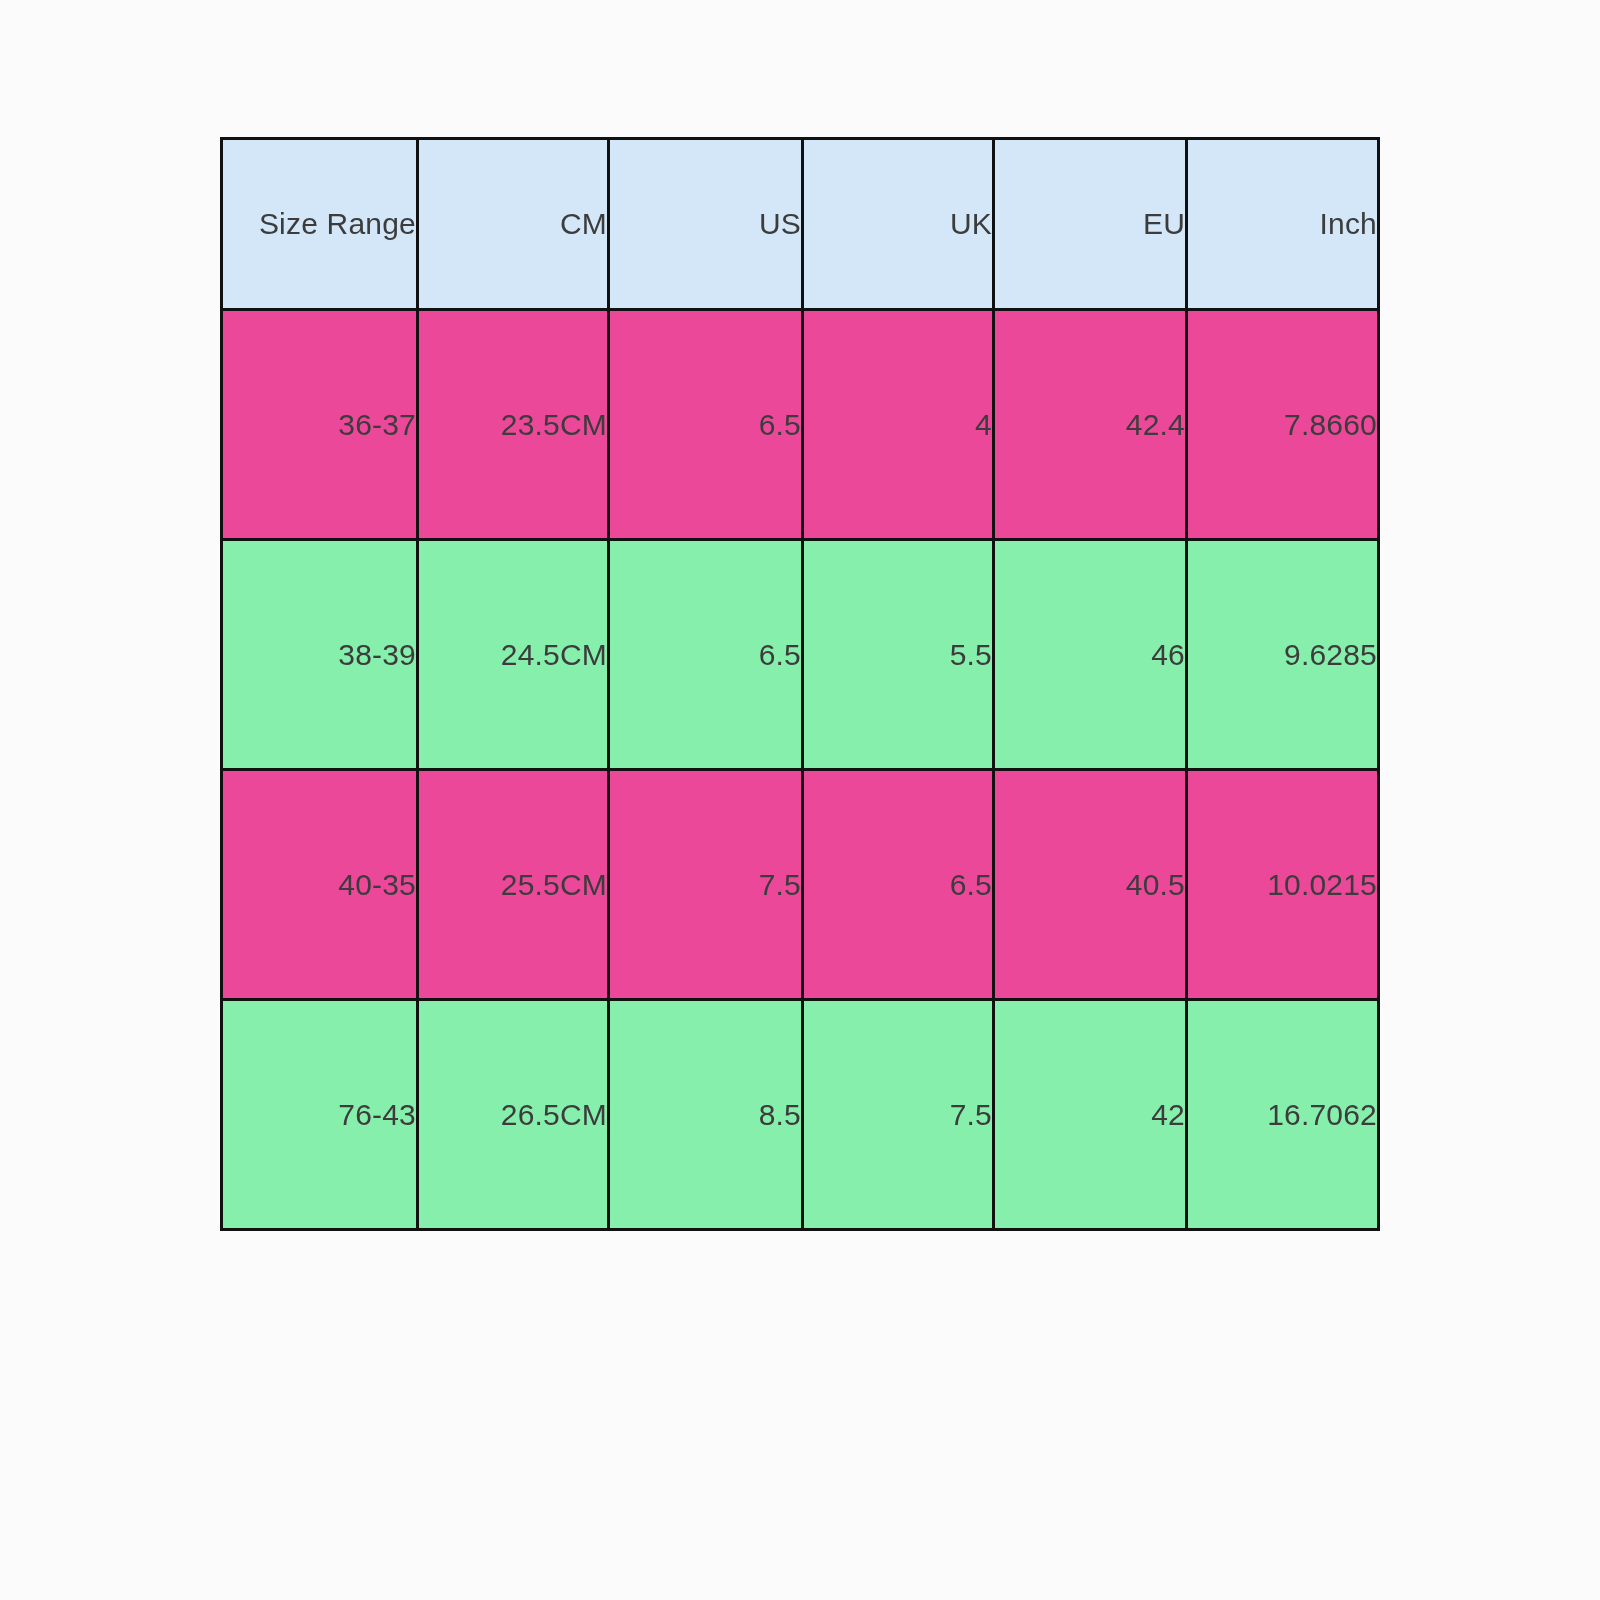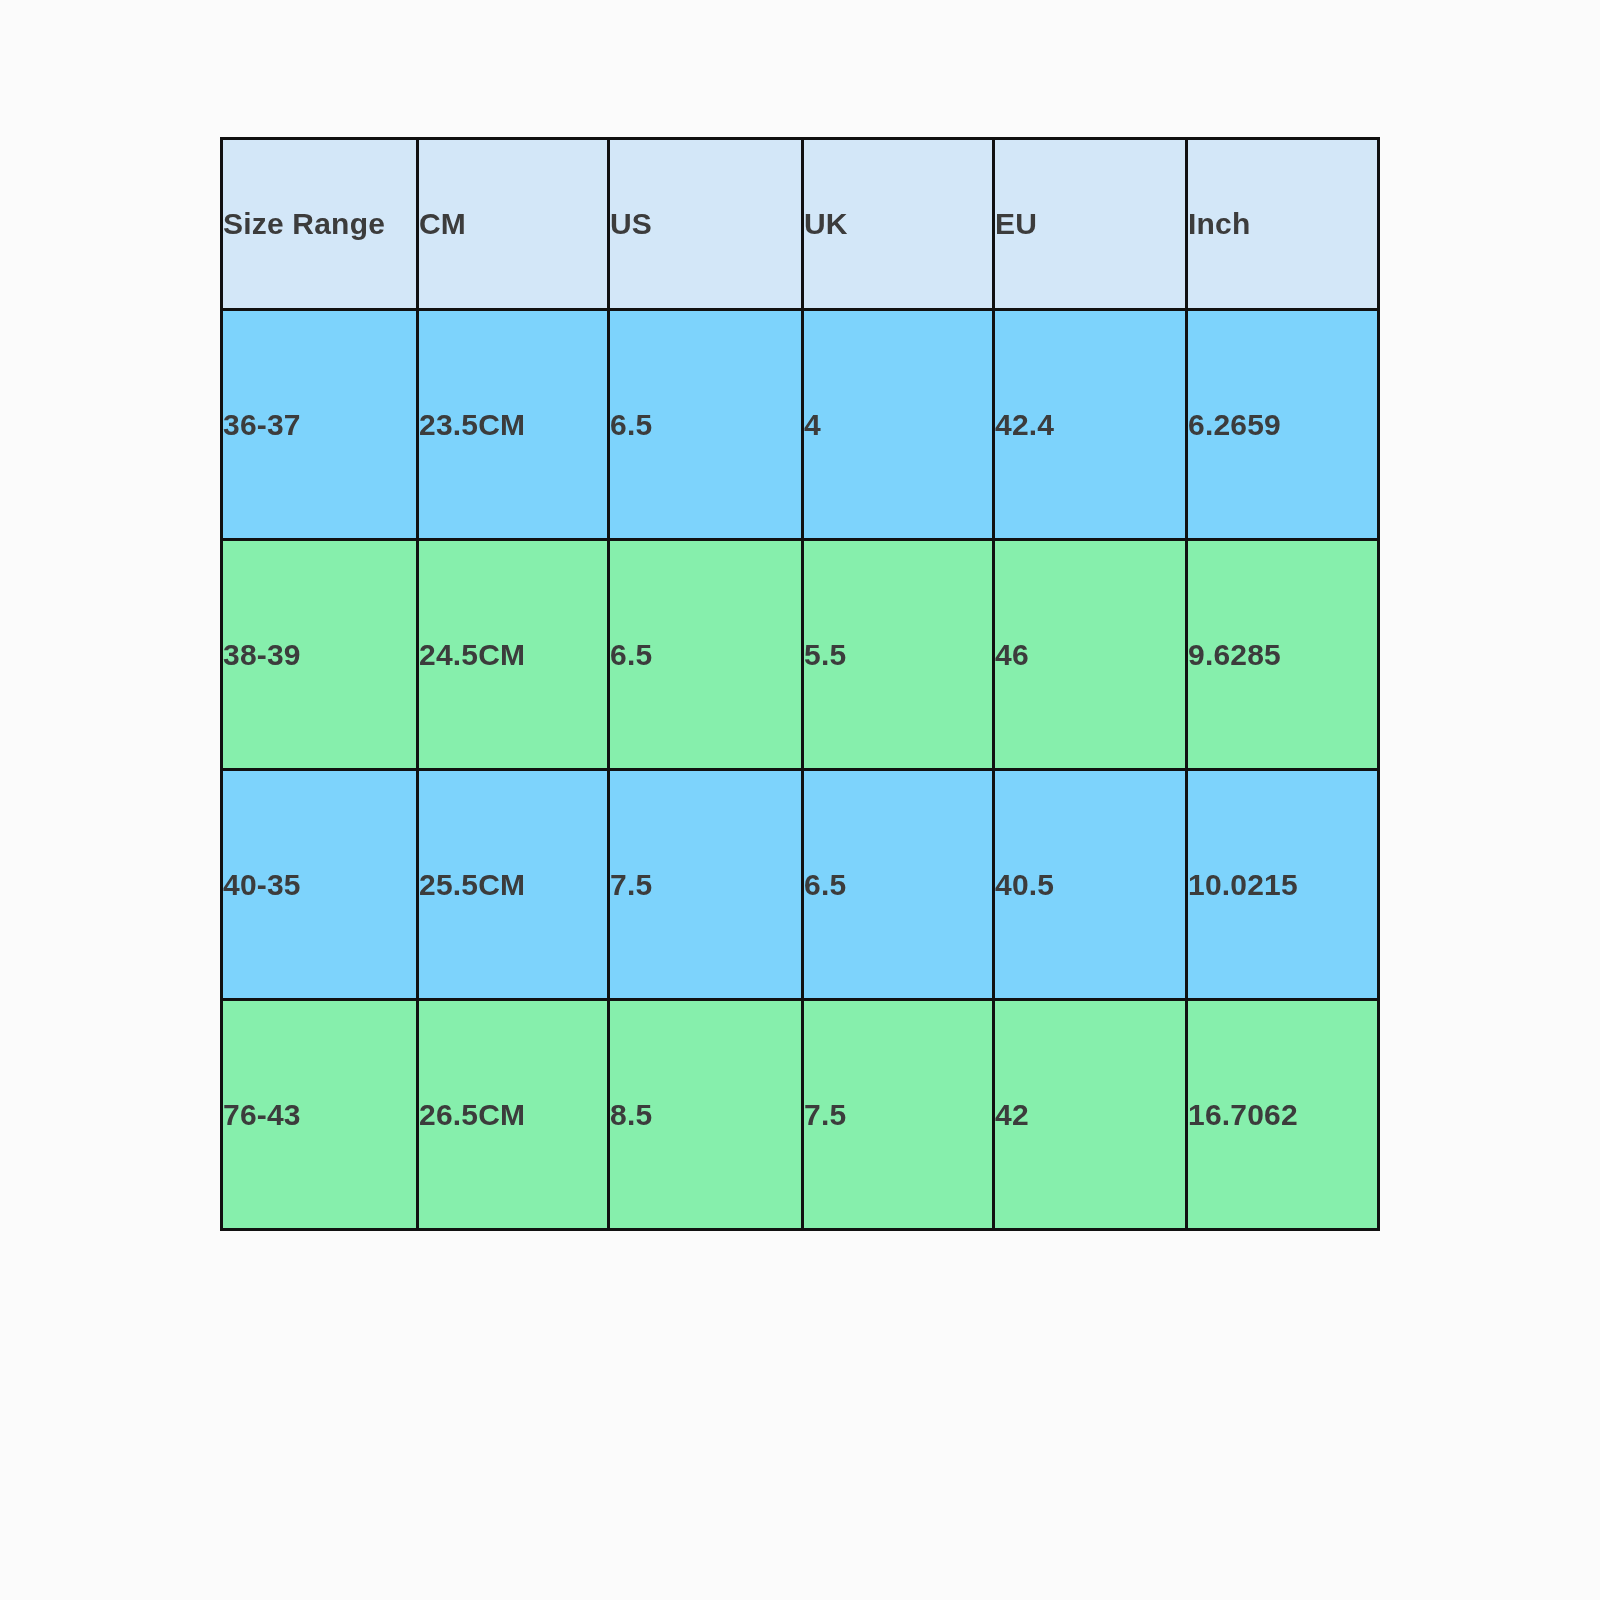--- a/index.html
+++ b/index.html
@@ -32,42 +32,42 @@
   #size-chart col.c0 { width: 196px; }
   #size-chart col.c1 { width: 191px; }
   #size-chart col.c2 { width: 194px; }
   #size-chart col.c3 { width: 191px; }
   #size-chart col.c4 { width: 193px; }
   #size-chart col.c5 { width: 192px; }
 
   #size-chart th,
   #size-chart td {
     border: 3px solid #111111;
-    text-align: left;
+    text-align: right;
     vertical-align: middle;
     color: #3c3c3c;
-    font-weight: bold;
+    font-weight: normal;
     padding: 0;
   }
 
   #size-chart thead th {
     background: #d3e7f8;
     height: 168px;
     font-size: 30px;
     letter-spacing: 0.2px;
   }
 
   #size-chart tbody td {
     height: 227px;
     font-size: 30px;
     letter-spacing: 0.2px;
   }
 
   #size-chart tbody tr.band-dark td {
-    background: #7dd3fc;
+    background: #ec4899;
   }
 
   #size-chart tbody tr.band-light td {
     background: #86efac;
   }
 </style>
 </head>
 <body>
 
 <div id="page">
@@ -91,21 +91,21 @@
         <th>Inch</th>
       </tr>
     </thead>
     <tbody>
       <tr class="band-dark">
         <td>36-37</td>
         <td>23.5CM</td>
         <td>6.5</td>
         <td>4</td>
         <td>42.4</td>
-        <td>6.2659</td>
+        <td>7.8660</td>
       </tr>
       <tr class="band-light">
         <td>38-39</td>
         <td>24.5CM</td>
         <td>6.5</td>
         <td>5.5</td>
         <td>46</td>
         <td>9.6285</td>
       </tr>
       <tr class="band-dark">

